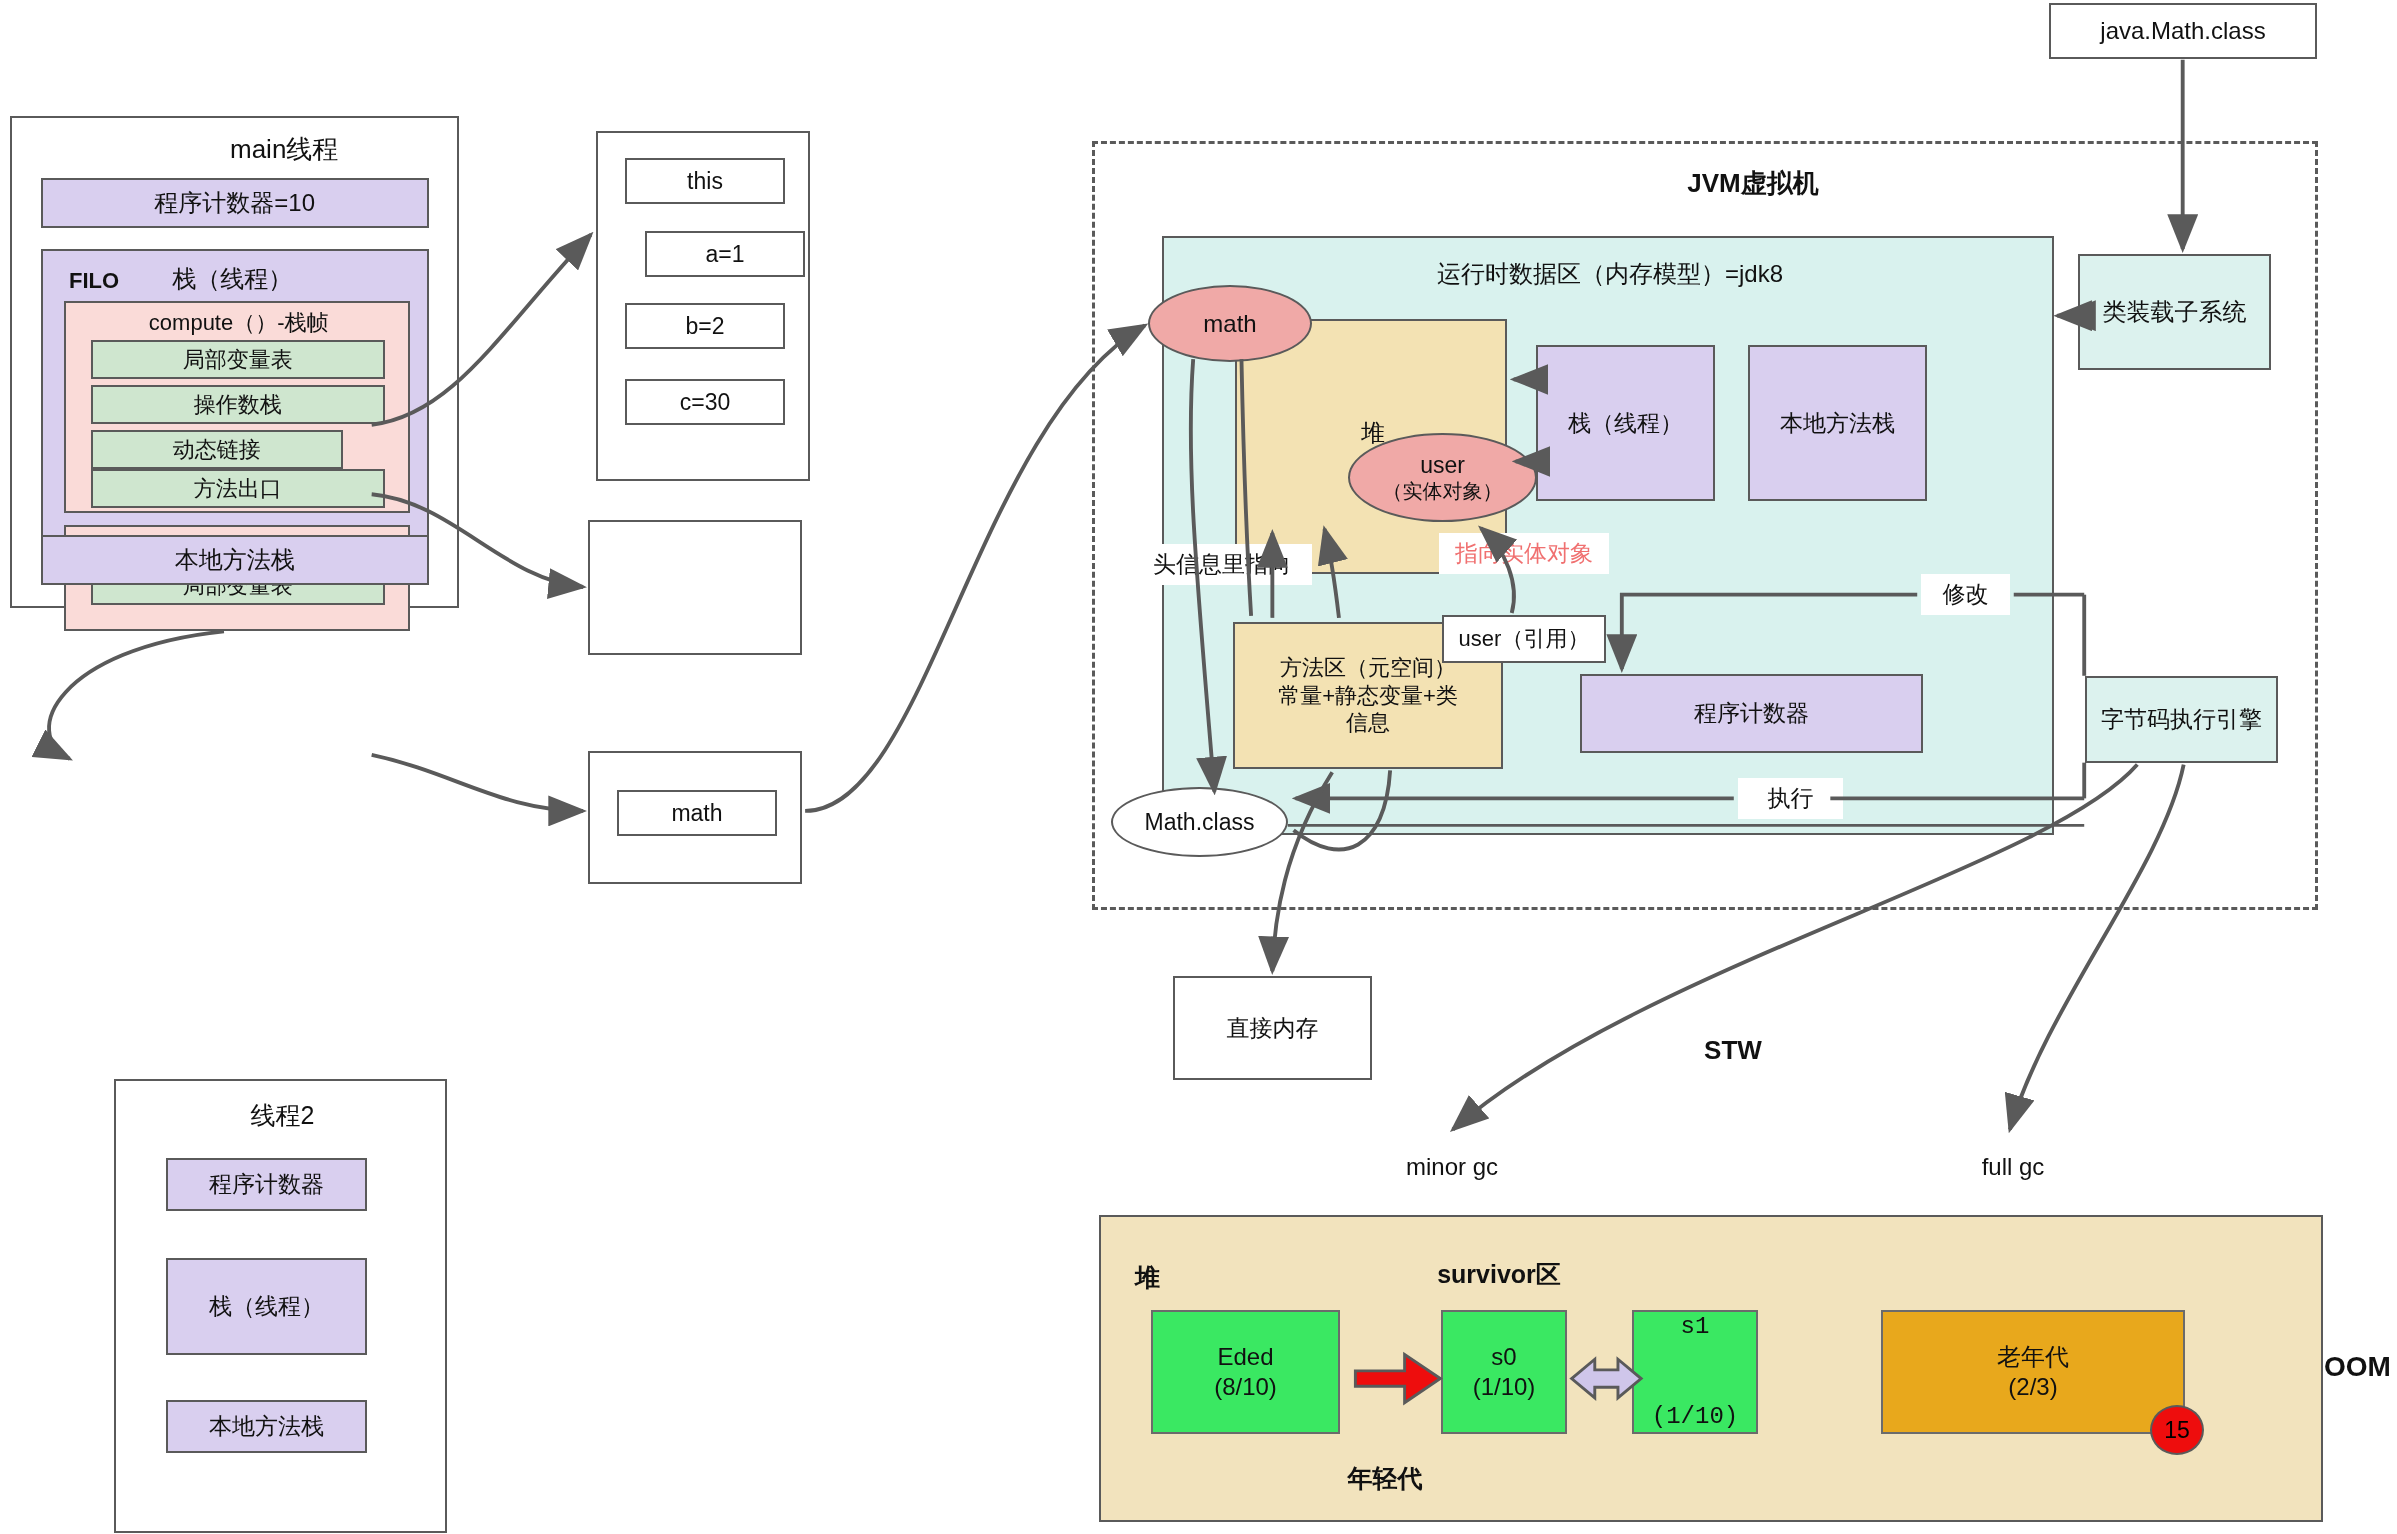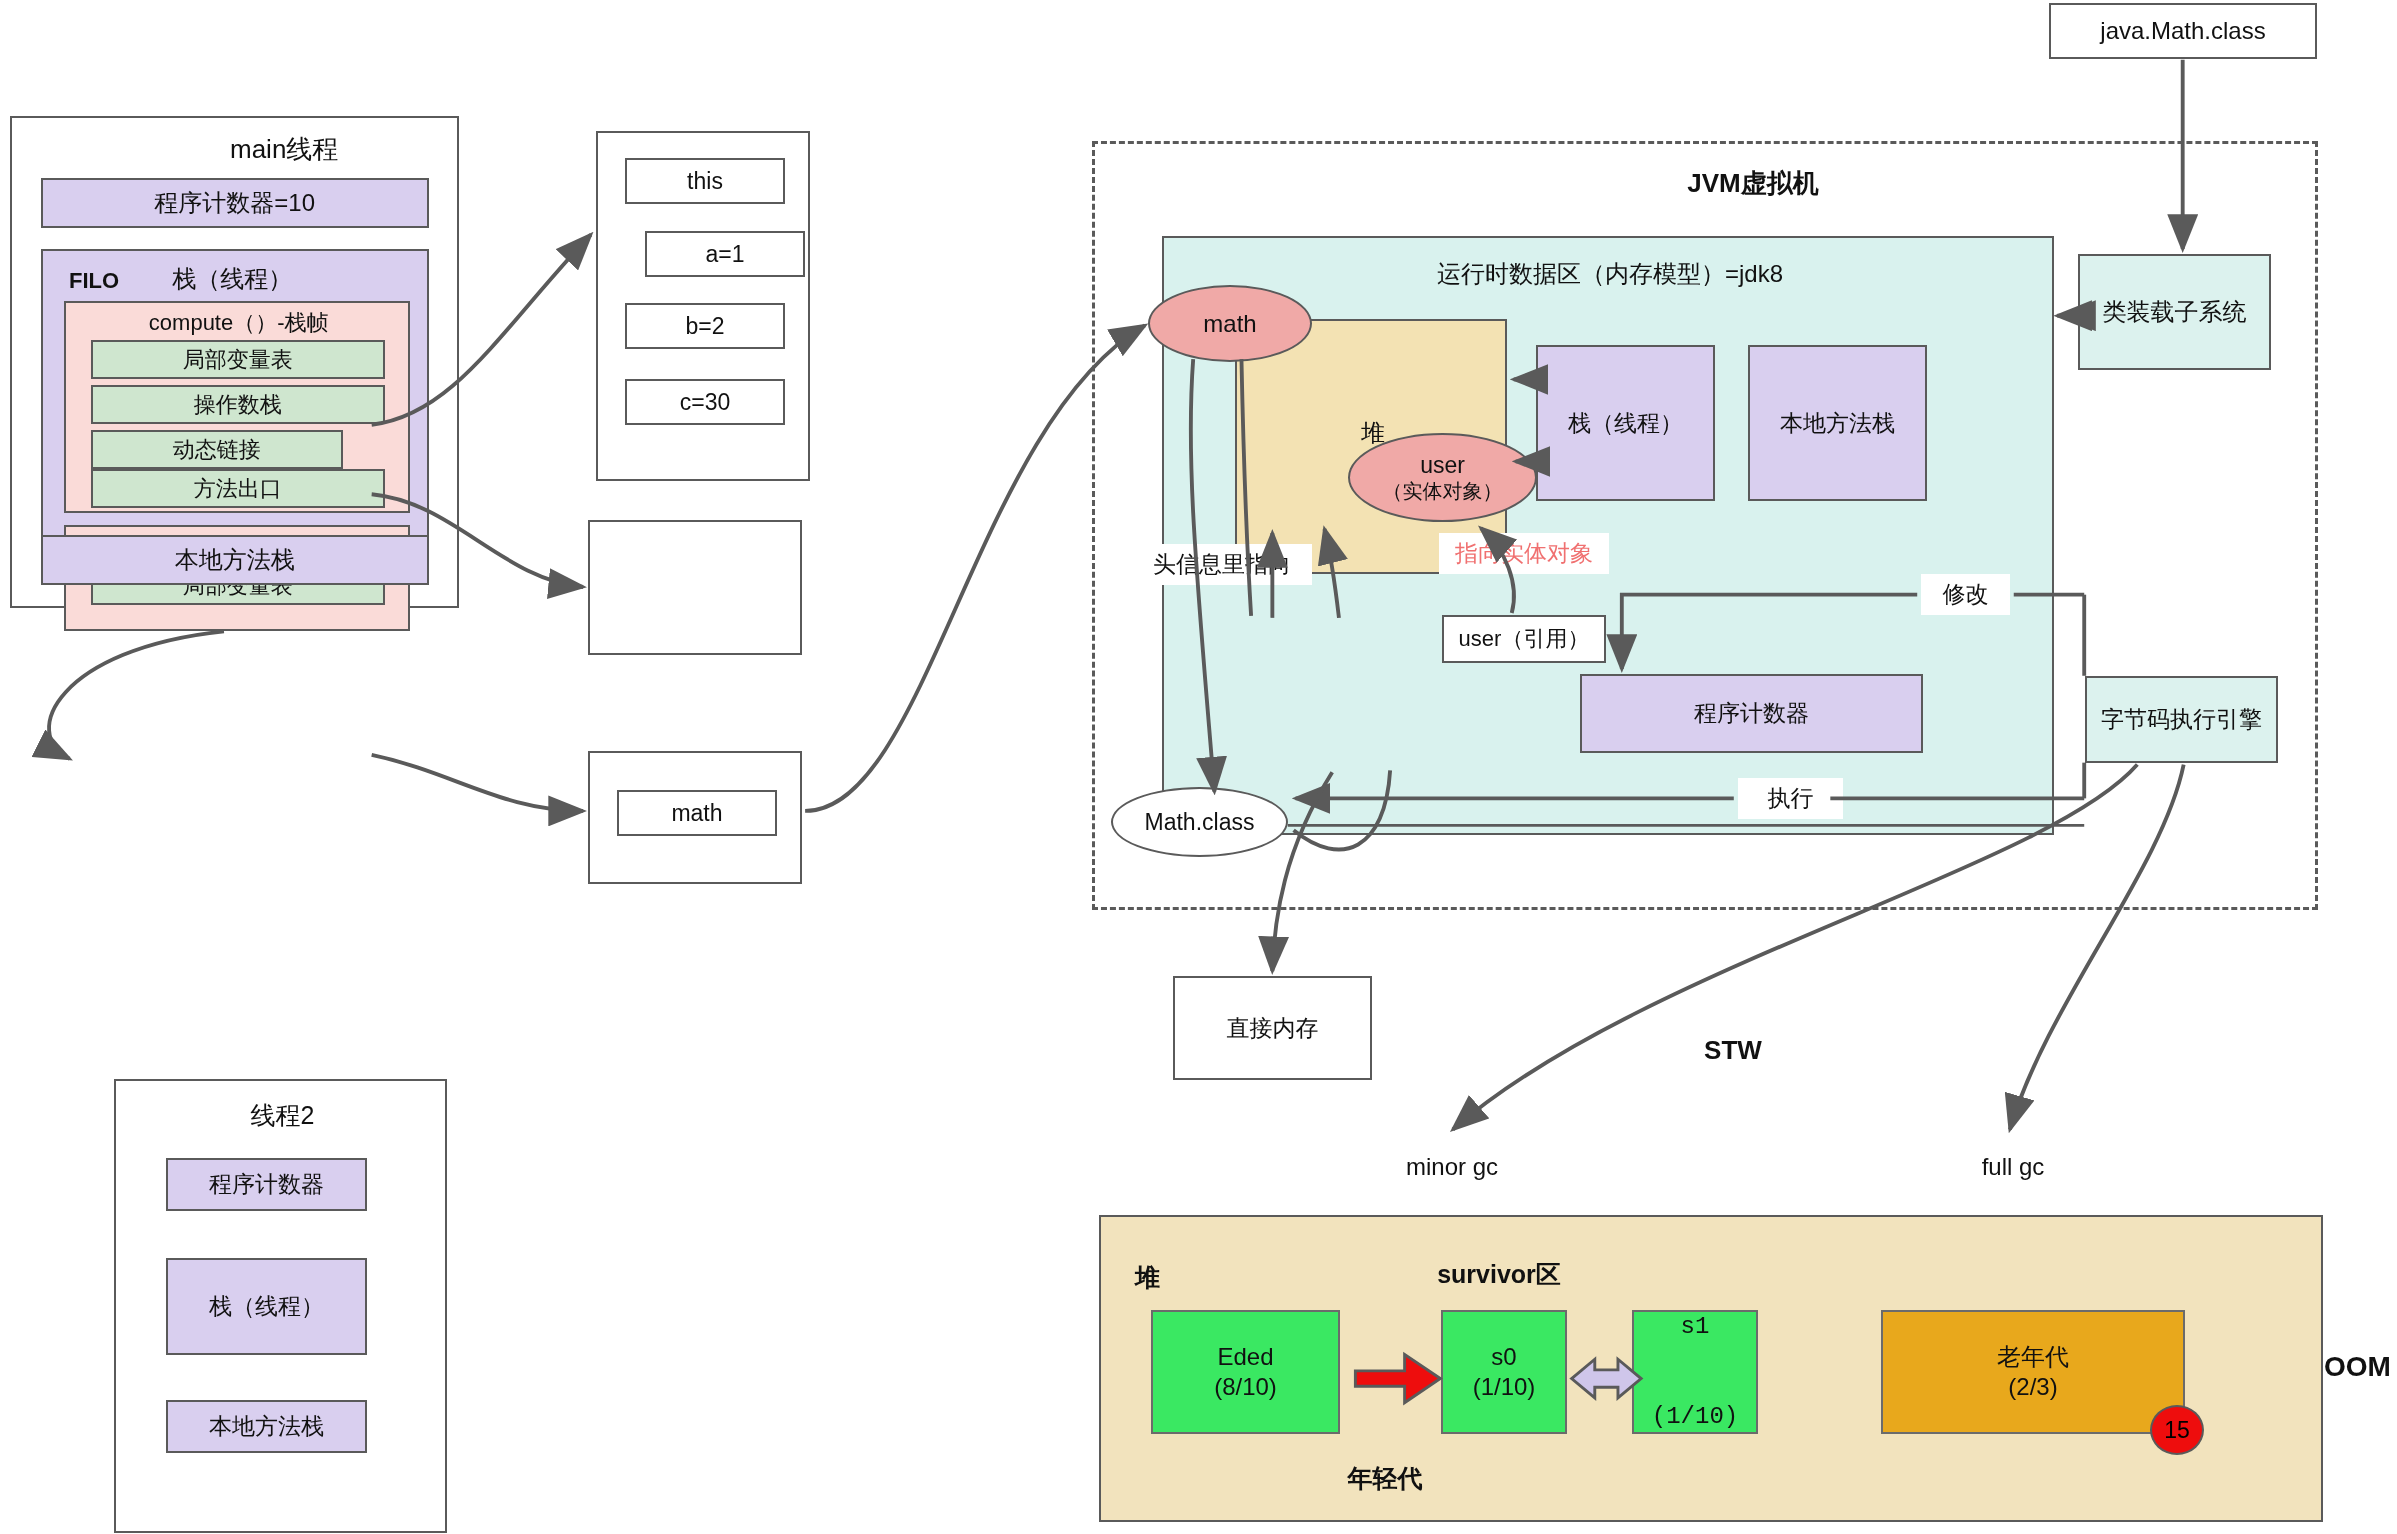--- a/index.html
+++ b/index.html
@@ -101,20 +101,25 @@
 
   <div class="abs ell salmon twoline" style="left:1348px;top:433px;width:189px;height:89px;">
     <span class="fsz24">user</span>
     <span class="fsz21">（实体对象）</span>
   </div>
 
   <div class="abs box purple fsz24" style="left:1536px;top:345px;width:179px;height:156px;">栈（线程）</div>
 
   <div class="abs box purple fsz24" style="left:1748px;top:345px;width:179px;height:156px;">本地方法栈</div>
 
+  <div class="abs box tan twoline" style="left:1233px;top:622px;width:270px;height:147px;">
+    <span class="fsz23">方法区（元空间）</span>
+    <span class="fsz23">常量+静态变量+类</span>
+    <span class="fsz23">信息</span>
+  </div>
 
   <div class="abs box purple fsz24" style="left:1580px;top:674px;width:343px;height:79px;">程序计数器</div>
 
   <div class="abs ell white fsz24" style="left:1111px;top:787px;width:177px;height:70px;">Math.class</div>
 
   <div class="abs box cyanbox fsz25" style="left:2078px;top:254px;width:193px;height:116px;">类装载子系统</div>
 
   <div class="abs box cyanbox fsz24" style="left:2085px;top:676px;width:193px;height:87px;">字节码执行引擎</div>
 
   <div class="abs lbl tagbox fsz24" style="left:1132px;top:544px;width:180px;height:41px;">头信息里指向</div>

